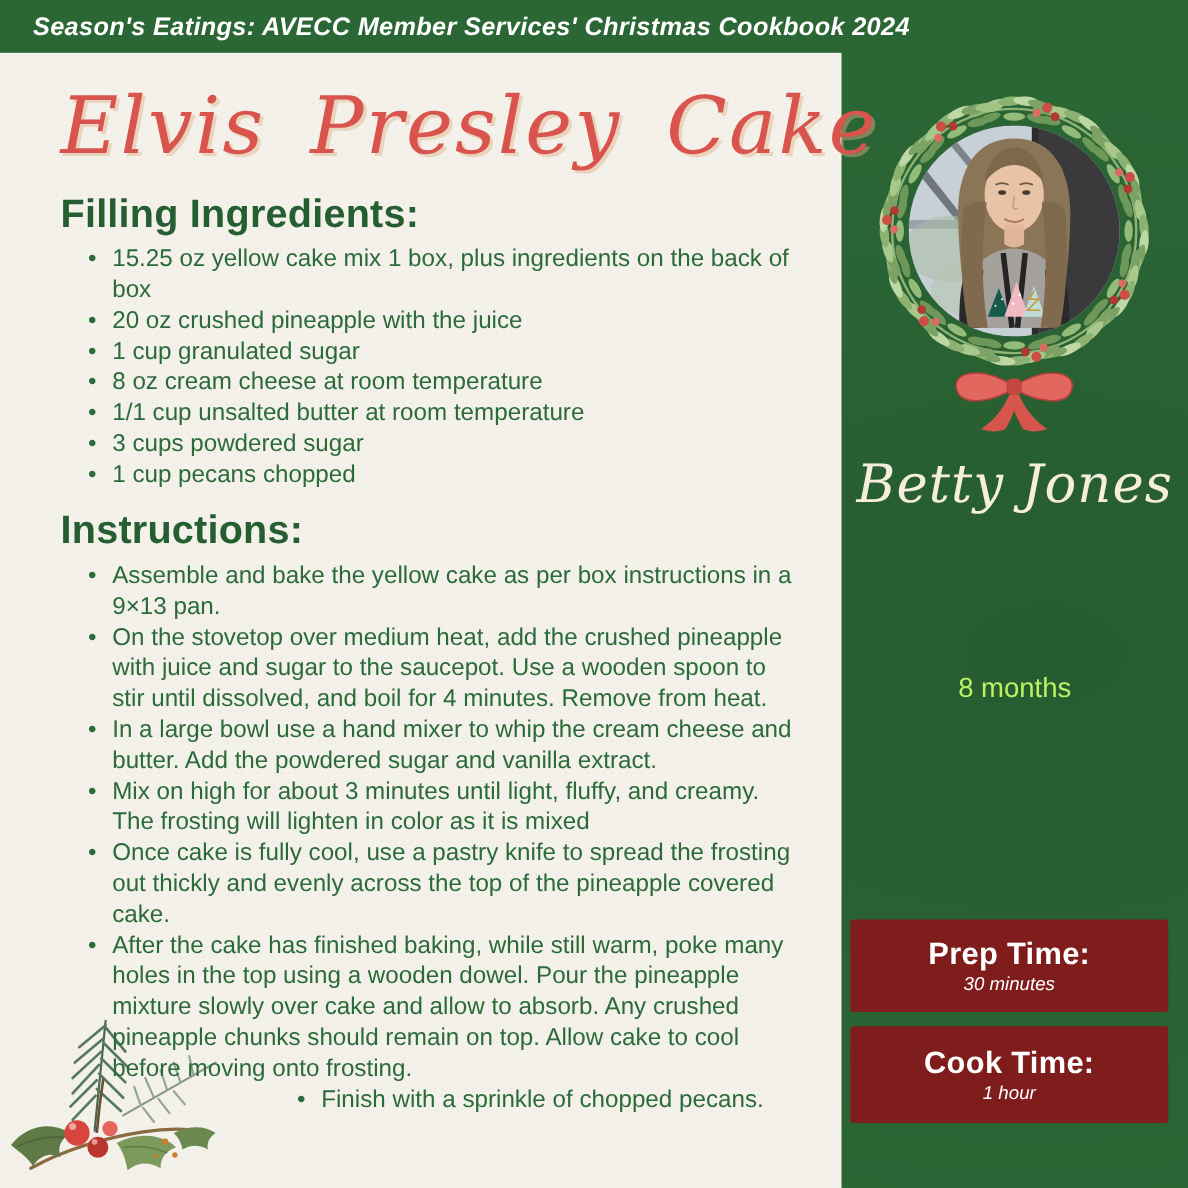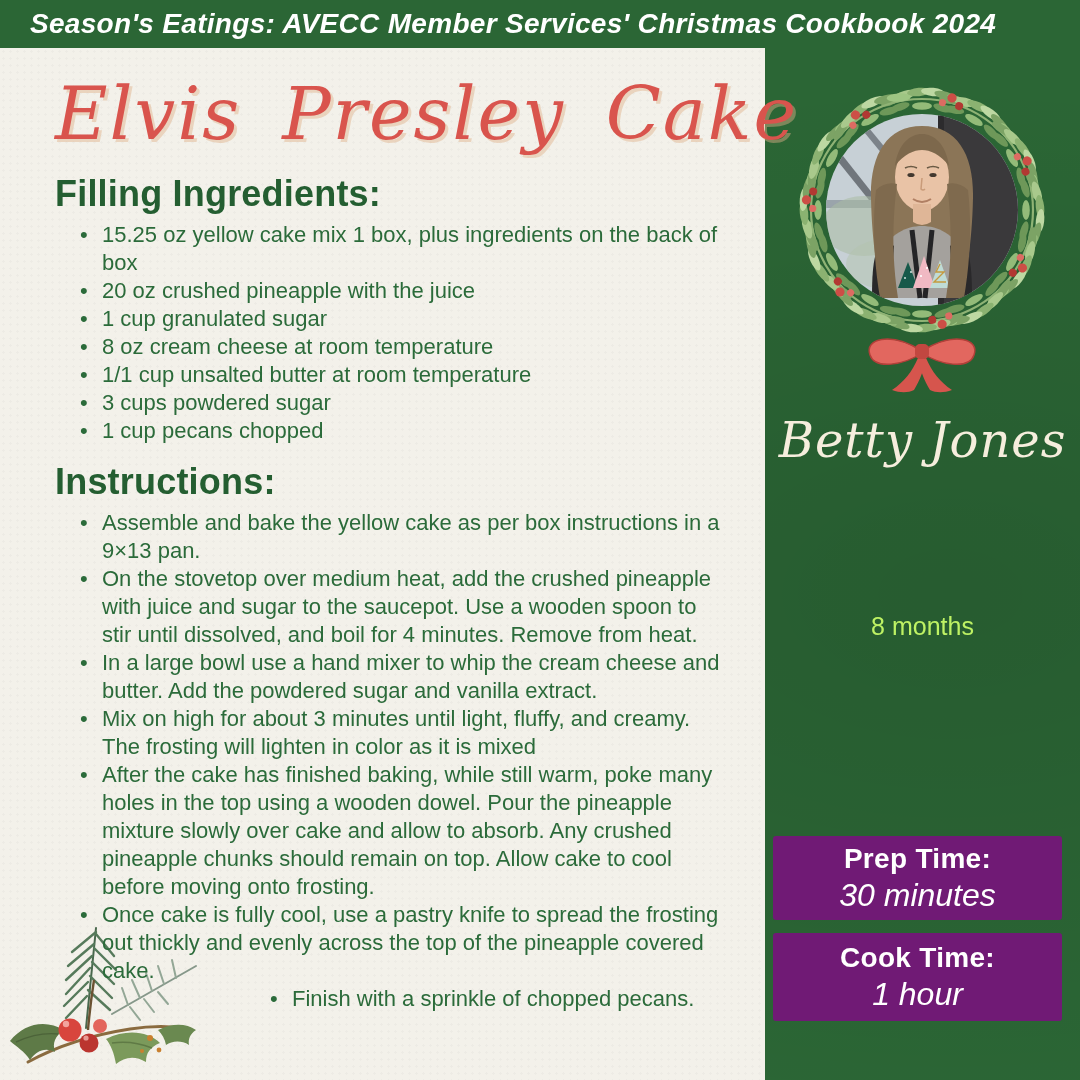--- a/index.html
+++ b/index.html
@@ -9,21 +9,21 @@
     font-family:"Liberation Sans",sans-serif;
   }
   .page::before{
     content:"";position:absolute;inset:0;pointer-events:none;
     background:radial-gradient(ellipse at 88% 55%, rgba(0,0,0,0.10), transparent 62%);
   }
   
   .banner{
     position:absolute;top:0;left:0;right:0;height:48px;
     display:flex;align-items:center;padding-left:30px;box-sizing:border-box;
-    color:#ffffff;font-size:28px;font-style:italic;font-weight:600;letter-spacing:.3px;
+    color:#ffffff;font-size:23px;font-style:italic;font-weight:600;letter-spacing:.3px;
     z-index:3;
   }
   
   .content{
     position:absolute;top:48px;left:0;width:765px;bottom:0;
     background:#f3f1ea;
     background-image:radial-gradient(rgba(90,90,70,0.035) 1px, transparent 1.2px);
     background-size:7px 7px;
     z-index:2;
   }
@@ -59,27 +59,27 @@
   .member-role{
     position:absolute;top:505px;left:0;width:100%;text-align:center;
     color:#ffffff;font-size:27px;line-height:1.3;
   }
   .member-tenure{
     position:absolute;top:612px;left:0;width:100%;text-align:center;
     color:#bef264;font-size:25px;
   }
   .time-card{
     position:absolute;left:8px;width:289px;box-sizing:border-box;
-    background:#701a75;border-radius:3px;color:#fff;
+    background:#7f1d1d;border-radius:3px;color:#fff;
     display:flex;flex-direction:column;align-items:center;justify-content:center;
   }
   .time-card.prep{top:836px;height:84px;}
   .time-card.cook{top:933px;height:88px;}
   .time-label{font-size:28px;font-weight:bold;letter-spacing:.3px;}
-  .time-value{font-size:32px;font-style:italic;margin-top:2px;text-align:center;}
+  .time-value{font-size:17px;font-style:italic;margin-top:2px;text-align:center;}
 </style>
 </head>
 <body>
 
 <div class="page">
 
   <div class="banner">
     <span>Season's Eatings: AVECC Member Services' Christmas Cookbook 2024</span>
   </div>
 
@@ -96,22 +96,22 @@
       <li>3 cups powdered sugar</li>
       <li>1 cup pecans chopped</li>
     </ul>
 
     <div class="section-heading">Instructions:</div>
     <ul class="recipe-list">
       <li>Assemble and bake the yellow cake as per box instructions in a 9×13 pan.</li>
       <li>On the stovetop over medium heat, add the crushed pineapple with juice and sugar to the saucepot. Use a wooden spoon to stir until dissolved, and boil for 4 minutes. Remove from heat.</li>
       <li>In a large bowl use a hand mixer to whip the cream cheese and butter. Add the powdered sugar and vanilla extract.</li>
       <li>Mix on high for about 3 minutes until light, fluffy, and creamy. The frosting will lighten in color as it is mixed</li>
+      <li>Once cake is fully cool, use a pastry knife to spread the frosting out thickly and evenly across the top of the pineapple covered cake.</li>
       <li>After the cake has finished baking, while still warm, poke many holes in the top using a wooden dowel. Pour the pineapple mixture slowly over cake and allow to absorb. Any crushed pineapple chunks should remain on top. Allow cake to cool before moving onto frosting.</li>
-      <li>Once cake is fully cool, use a pastry knife to spread the frosting out thickly and evenly across the top of the pineapple covered cake.</li>
       <li class="sub-item">Finish with a sprinkle of chopped pecans.</li>
     </ul>
 
     <svg class="holly" viewBox="0 0 215 170" aria-hidden="true">
 
       <g stroke="#567a5b" stroke-width="2.4" stroke-linecap="round">
         <path d="M96,18 L86,118" stroke="#49684d" stroke-width="2"></path>
         <path d="M96,22 L72,42"></path>
           <path d="M94,34 L68,56"></path>
           <path d="M92,46 L66,70"></path>

